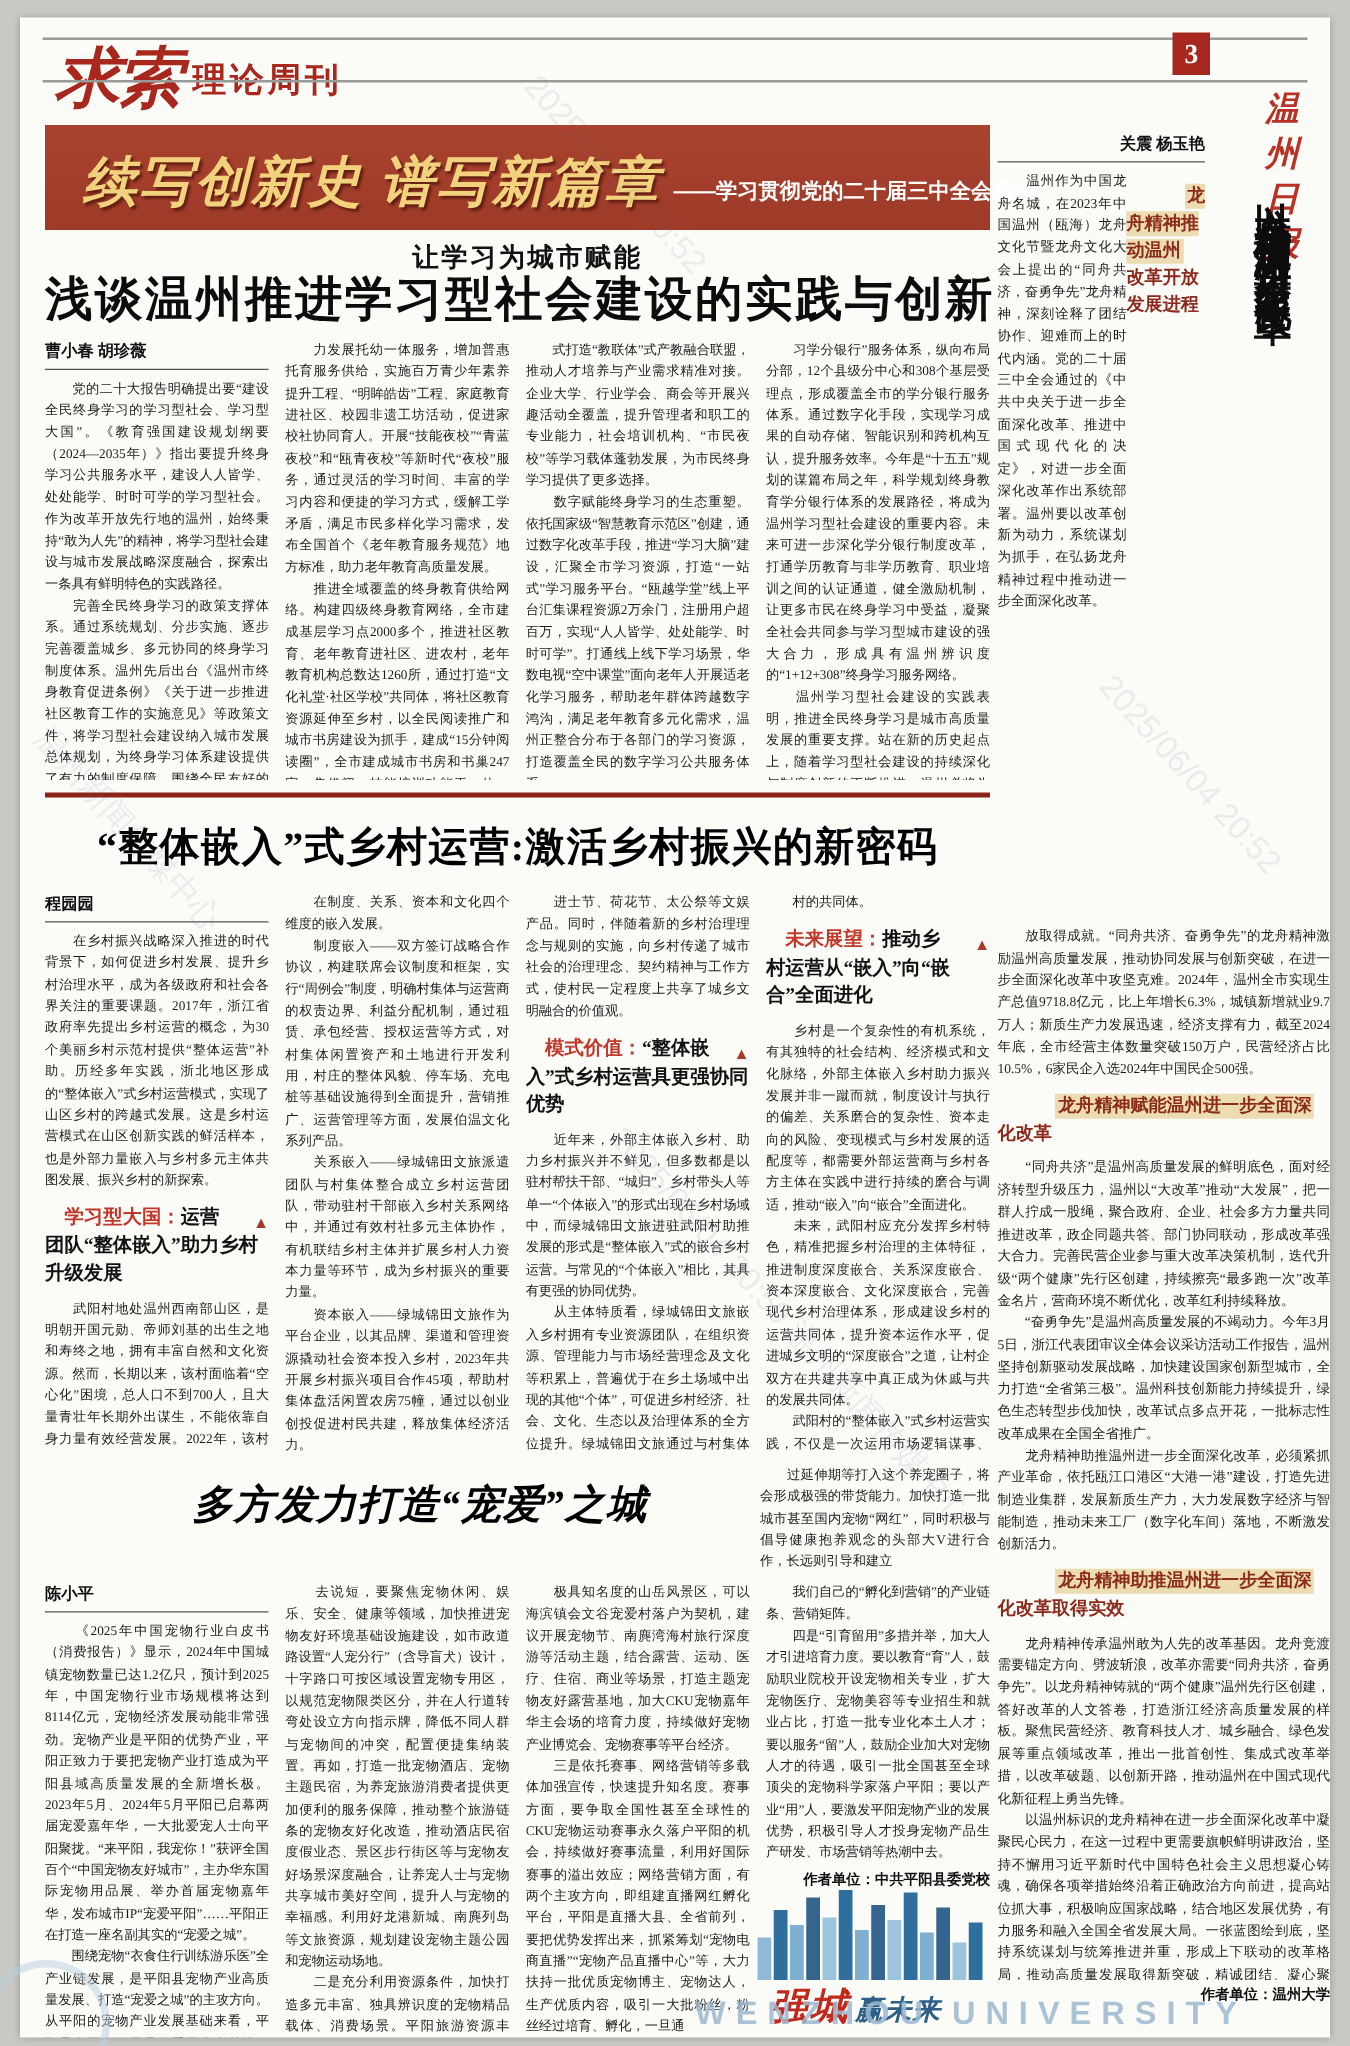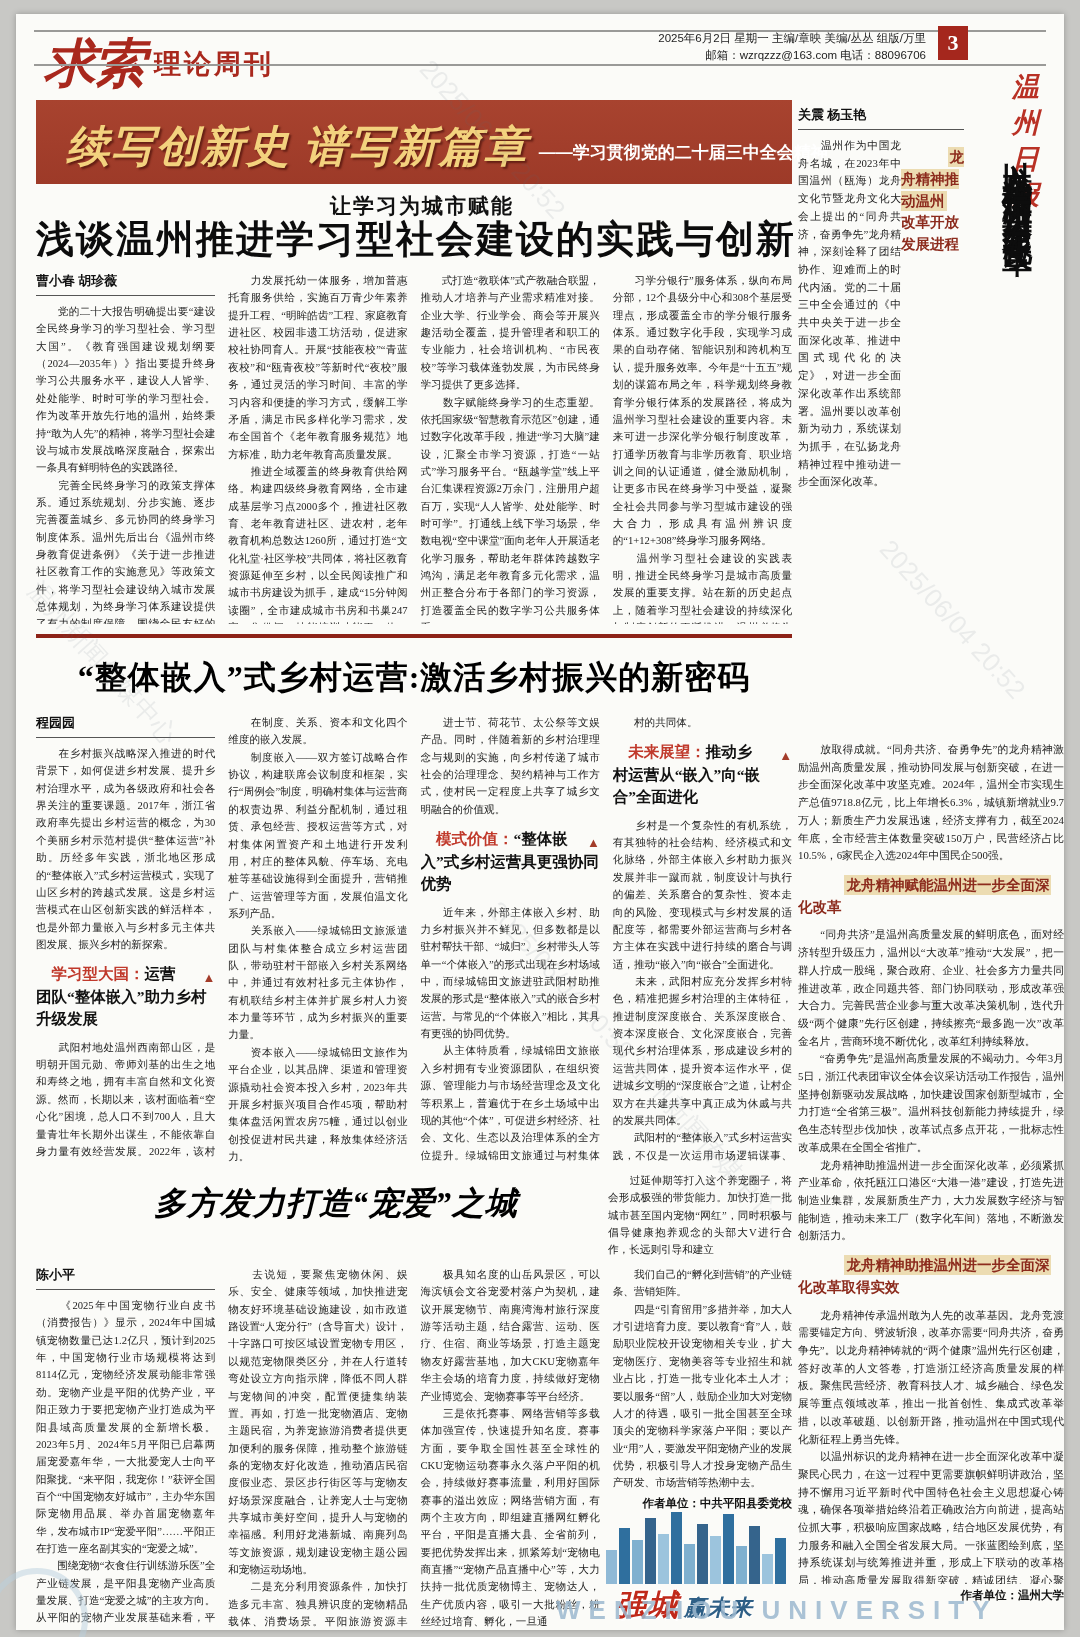--- a/index.html
+++ b/index.html
@@ -53,24 +53,20 @@
   <div class="wm" style="left:420px;top:40px;transform:rotate(48deg);transform-origin:0 0;">2025/06/04 20:52</div>
   <div class="wm" style="left:30px;top:560px;transform:rotate(48deg);transform-origin:0 0;">温州新闻传媒中心</div>
   <div class="wm" style="left:490px;top:880px;transform:rotate(48deg);transform-origin:0 0;">2025/06/04 20:59 温州新闻传媒中心</div>
   <div class="wm" style="left:880px;top:520px;transform:rotate(48deg);transform-origin:0 0;">2025/06/04 20:52</div>
   <div class="wm-uni" style="left:540px;bottom:4px;">WENZHOU UNIVERSITY</div>
   <div class="wm-circle" style="left:-30px;bottom:-40px;"></div>
 
   <div class="abs rule" style="left:18px;top:16px;width:1012px;"></div>
   <div class="abs logo-qs" style="left:28px;top:24px;">求索</div>
   <div class="abs logo-llzk" style="left:138px;top:32px;">理论周刊</div>
-  <div class="abs mh-info" style="left:600px;top:16px;width:310px;">
-    <div>2025年6月2日 星期一 主编/章映 美编/丛丛 组版/万里</div>
-    <div>邮箱：wzrqzzz@163.com 电话：88096706</div>
-  </div>
   <div class="abs pagenum" style="left:922px;top:12px;">3</div>
   <div class="abs paper-name" style="left:996px;top:18px;margin-top:37px;">温州日报</div>
   <div class="abs rule" style="left:18px;top:50px;width:1012px;height:1.5px;"></div>
 
   <div class="abs banner" style="left:20px;top:86px;width:756px;height:84px;">
     <span class="slogan">续写创新史 谱写新篇章</span>
     <span class="bsub">——学习贯彻党的二十届三中全会精神</span>
   </div>
 
   <div class="abs kicker" style="left:28px;top:178px;width:756px;">让学习为城市赋能</div>
@@ -172,21 +168,21 @@
         <span style="height:30px;background:#9cc4dd;"></span>
         <span style="height:46px;background:#2f6f9e;"></span>
     </div>
     <div class="sk-label">
       <span class="sk-strong">强城</span>
       <span class="sk-future">赢未来</span>
     </div>
   </div>
 
   <div class="abs" style="left:782px;top:92px;width:266px;height:1516px;">
-    <div class="byline" style="width:166px;">关震 杨玉艳</div>
+    <div class="byline" style="width:166px;text-align:right;">关震 杨玉艳</div>
     <div style="display:flex;gap:6px;">
       <div style="width:166px;overflow:hidden;height:592px;display:flex;flex-direction:row;">
         <div class="coltext" style="font-size:10.8px;">　　温州作为中国龙舟名城，在2023年中国温州（瓯海）龙舟文化节暨龙舟文化大会上提出的“同舟共济，奋勇争先”龙舟精神，深刻诠释了团结协作、迎难而上的时代内涵。党的二十届三中全会通过的《中共中央关于进一步全面深化改革、推进中国式现代化的决定》，对进一步全面深化改革作出系统部署。温州要以改革创新为动力，系统谋划为抓手，在弘扬龙舟精神过程中推动进一步全面深化改革。</div>
         <div class="subhead4"><span class="hl">龙舟精神推动温州</span><br><span>改革开放发展进程</span></div>
         <div class="coltext" style="font-size:10.8px;flex:1;overflow:hidden;">　　龙舟精神是在温州改革开放过程中形成的。温州龙舟竞渡源远流长，可追溯至唐宋。改革开放之初，这一民间传统在对外开放的多重考量下被予以规范和引导，从民间自发的热闹中焕发新机，逐渐成为展现城市精神的重要载体。温州人凭借敢闯敢试、敢为人先的精神品格，创造了举世瞩目的“温州模式”，龙舟文化中蕴含的拼搏精神与市场经济的开拓意识相互激荡。
 　　“技能共富”是为技能人才和技能单位企业量身定制的专属金融产品，通过实施“技能＋增技一增”等模式，把终身学习嵌入城市发展的方方面面。“技能共富贷”建立“学习嵌入一站式”服务模式，构建“学习型企业”“学习型社区”等载体，把学习嵌入温州经济体制改革提供了可借鉴的“温州样本”。
 　　龙舟精神和赛会品质有人精神，从“过去埋头干”向“现在抬头看”转变，千百年历史的龙舟竞渡，激荡起温州人“同舟共济、奋勇争先”的精神共鸣，其蕴含的精神品格与温州再创改革新辉煌的奋进姿态高度契合，成为温州进一步全面深化改革的强大动力，在深谙“改革开放再出发”的今天，这一精神更显弥足珍贵，引领温州在新征程上奋勇前行。</div>
       </div>
       <div style="width:94px;">
         <div class="vhead" style="height:596px;">以龙舟精神推动温州进一步全面深化改革</div>

